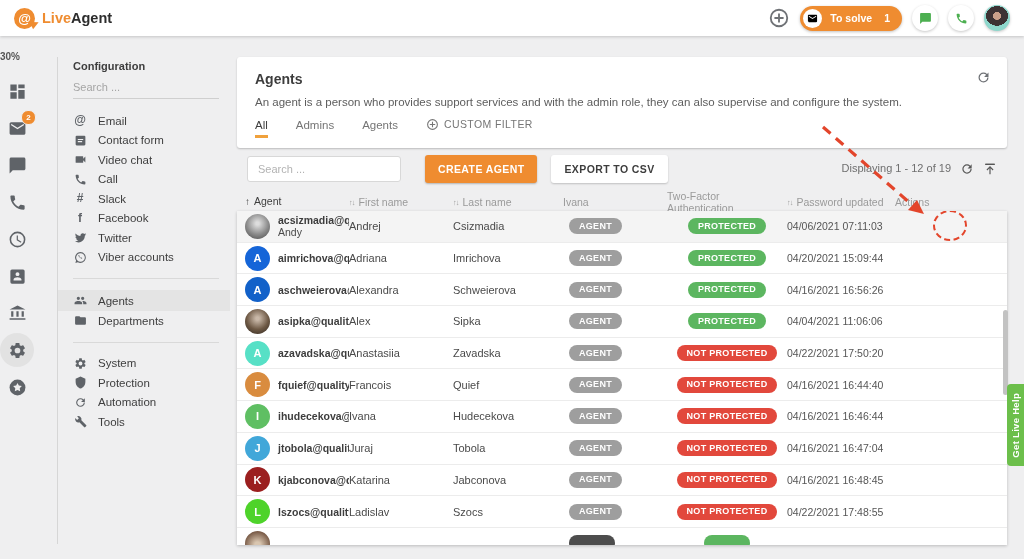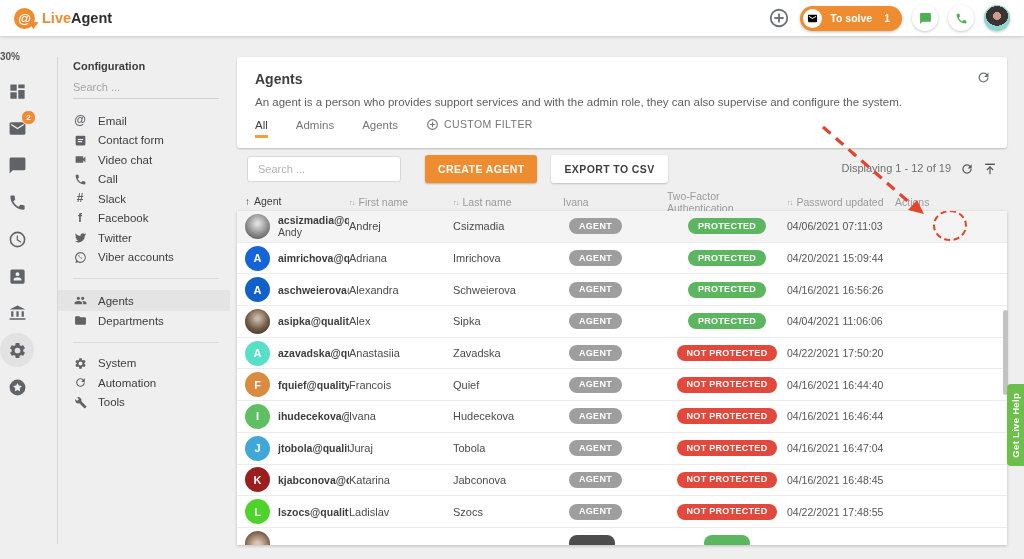--- a/index.html
+++ b/index.html
@@ -345,20 +345,28 @@
         <span class="ic">
           <svg viewBox="0 0 24 24">
             <path d="M19.14 12.94c.04-.3.06-.61.06-.94 0-.32-.02-.64-.07-.94l2.03-1.58c.18-.14.23-.41.12-.61l-1.92-3.32c-.12-.22-.37-.29-.59-.22l-2.39.96c-.5-.38-1.03-.7-1.62-.94l-.36-2.54c-.04-.24-.24-.41-.48-.41h-3.84c-.24 0-.43.17-.47.41l-.36 2.54c-.59.24-1.13.57-1.62.94l-2.39-.96c-.22-.08-.47 0-.59.22L2.74 8.87c-.12.21-.08.47.12.61l2.03 1.58c-.05.3-.09.63-.09.94s.02.64.07.94l-2.03 1.58c-.18.14-.23.41-.12.61l1.92 3.32c.12.22.37.29.59.22l2.39-.96c.5.38 1.03.7 1.62.94l.36 2.54c.05.24.24.41.48.41h3.84c.24 0 .44-.17.47-.41l.36-2.54c.59-.24 1.13-.56 1.62-.94l2.39.96c.22.08.47 0 .59-.22l1.92-3.32c.12-.22.07-.47-.12-.61l-2.01-1.58zM12 15.6a3.6 3.6 0 1 1 0-7.2 3.6 3.6 0 0 1 0 7.2z"></path>
           </svg>
         </span>
         <span>System</span>
       </div>
       <div class="menu-item">
         <span class="ic">
           <svg viewBox="0 0 24 24">
+            <path d="M12 1 3 5v6c0 5.55 3.84 10.74 9 12 5.16-1.26 9-6.45 9-12V5l-9-4z"></path>
+          </svg>
+        </span>
+        <span>Protection</span>
+      </div>
+      <div class="menu-item">
+        <span class="ic">
+          <svg viewBox="0 0 24 24">
             <path d="M17.65 6.35A7.96 7.96 0 0 0 12 4a8 8 0 1 0 8 8h-2a6 6 0 1 1-1.76-4.24L13 11h7V4l-2.35 2.35z"></path>
           </svg>
         </span>
         <span>Automation</span>
       </div>
       <div class="menu-item">
         <span class="ic">
           <svg viewBox="0 0 24 24">
             <path d="M22.7 19l-9.1-9.1a6 6 0 0 0-7.9-7.4L9 5.8 5.8 9 2.5 5.7a6 6 0 0 0 7.4 7.9l9.1 9.1c.4.4 1 .4 1.4 0l2.3-2.3c.4-.4.4-1 0-1.4z"></path>
           </svg>

